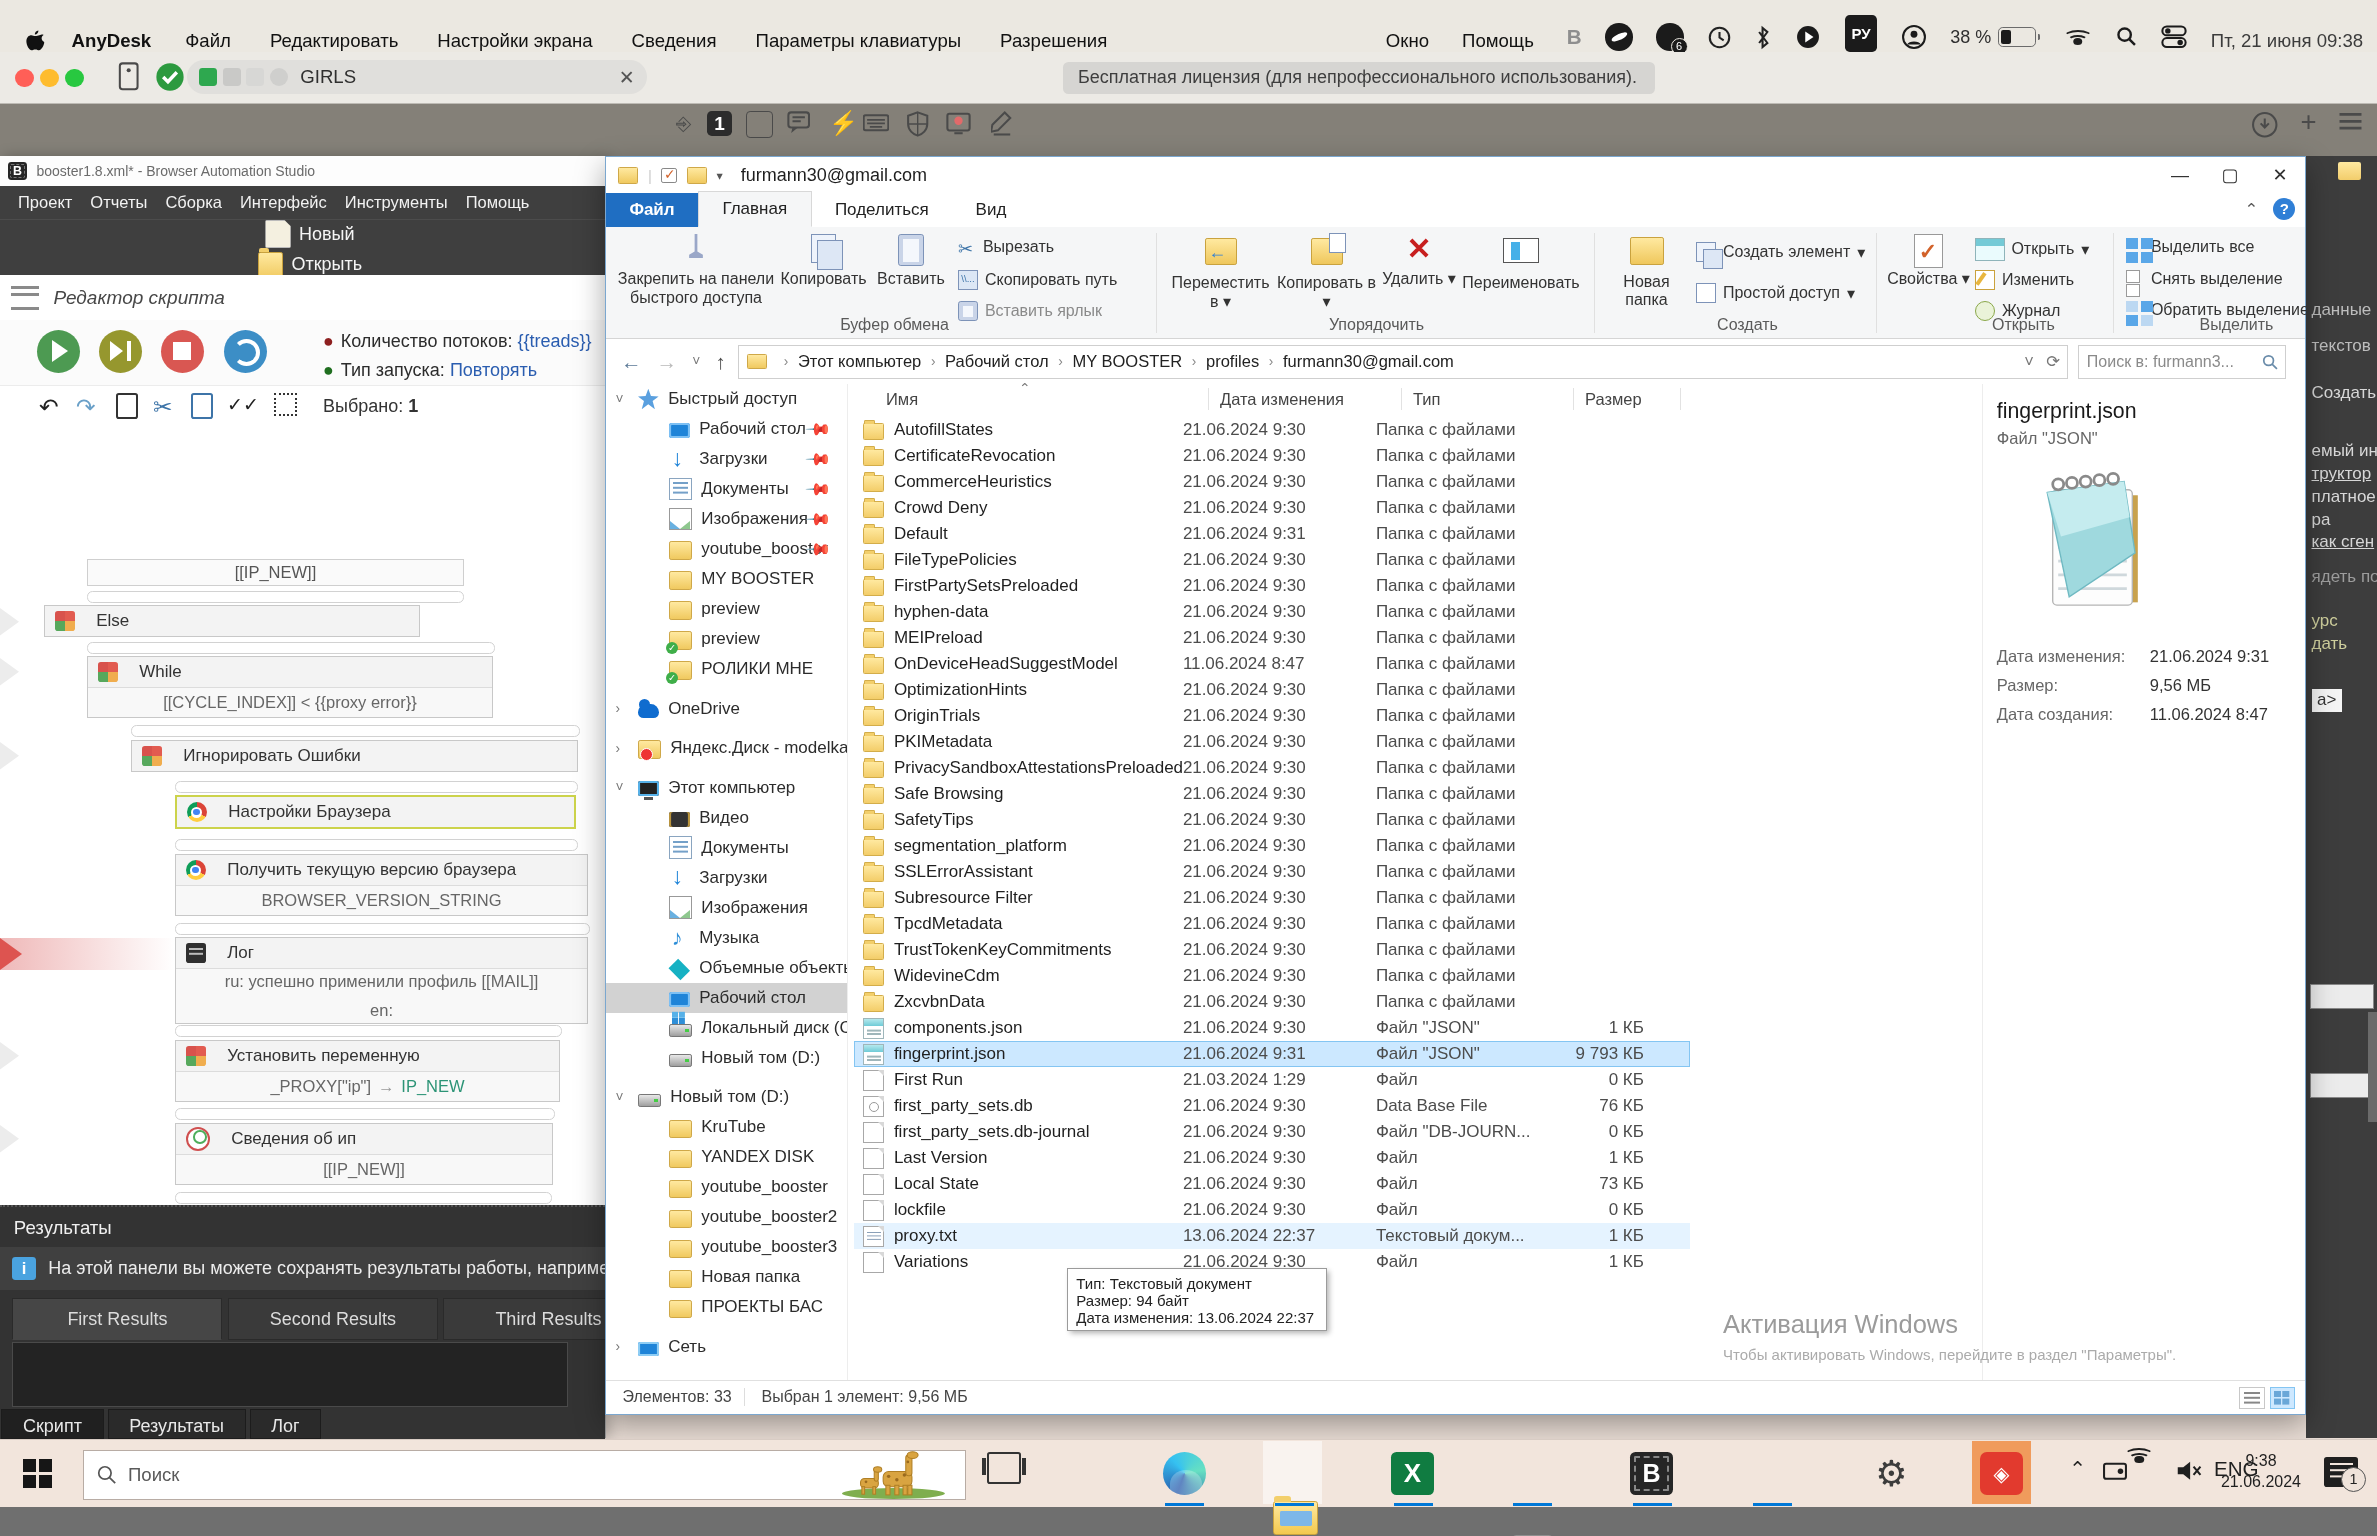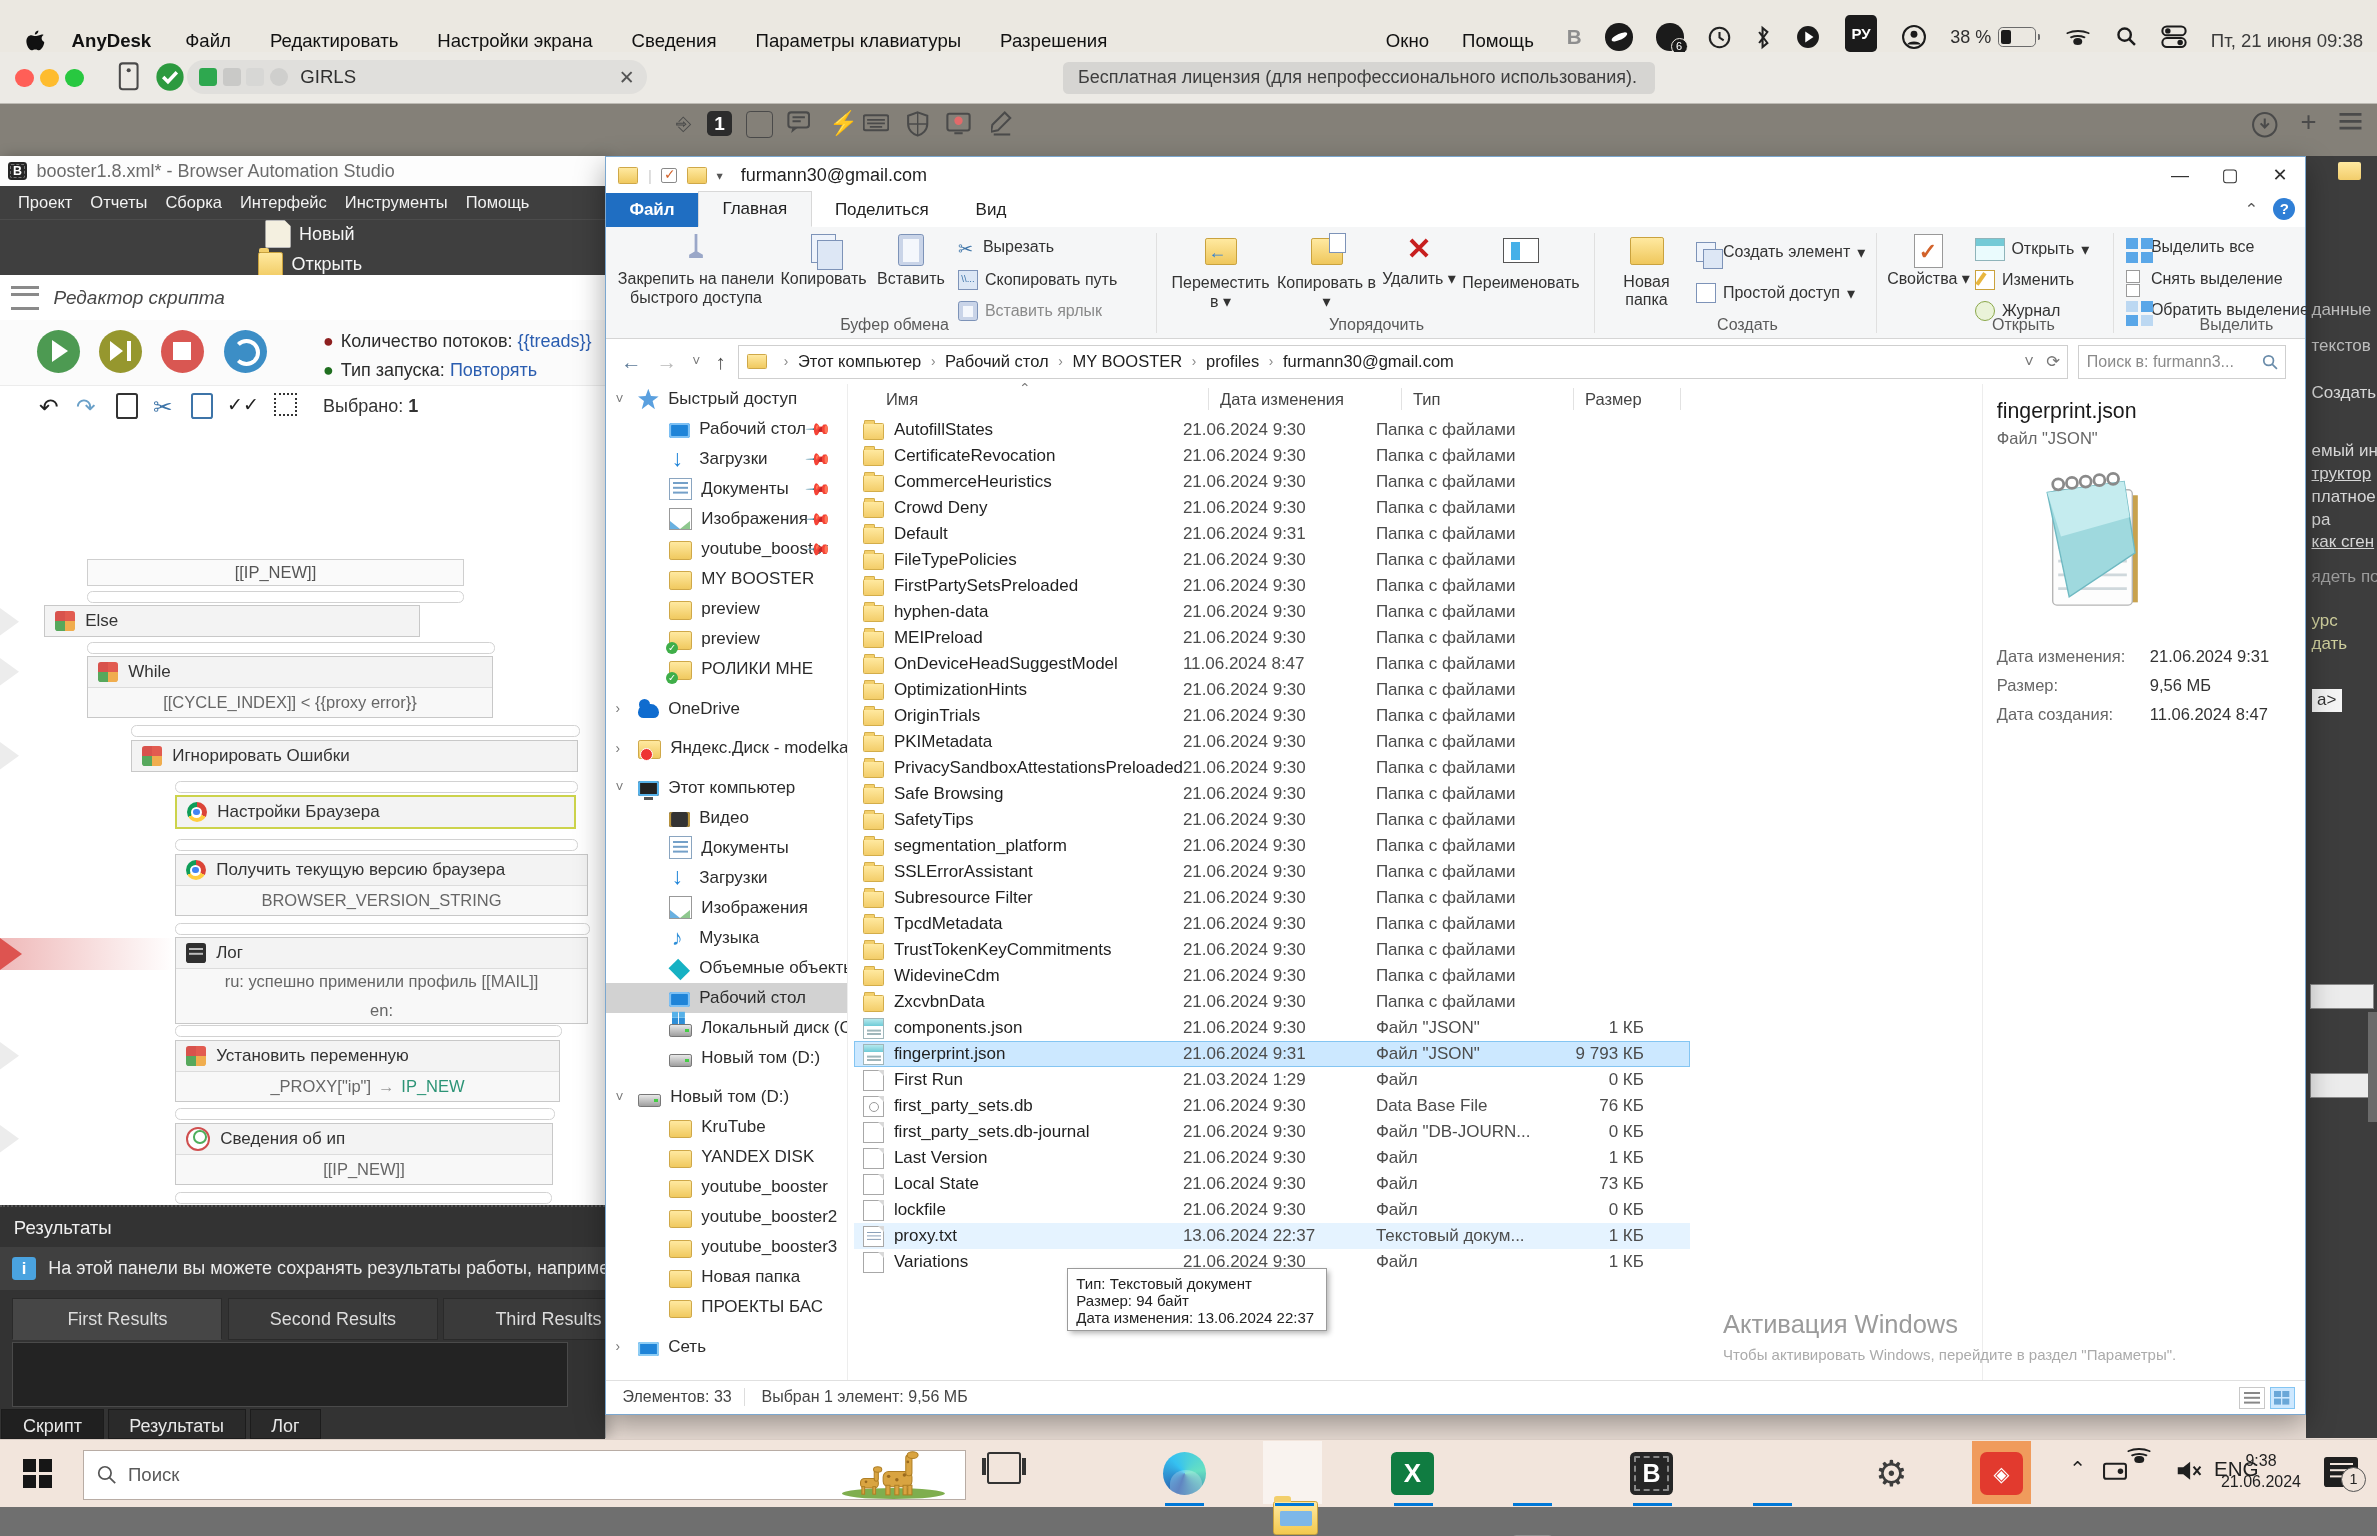--- a/index.html
+++ b/index.html
@@ -59,21 +59,21 @@
   .rfrag:nth-of-type(11){top:478px;color:#cfcf9d;}
   .rfrag:nth-of-type(12){top:533px;background:#f5f5f5;color:#333;padding:1.4px 5.5px;}
   #rightapp .wbox{position:absolute;left:4.1px;width:62px;height:23.4px;background:#ececec;border:0.7px solid #888;}
   #rightapp .scroll{position:absolute;right:1.4px;top:856px;width:8.3px;height:110px;background:#6b6b6b;}
   #rightapp .minifolder{position:absolute;left:32px;top:5.5px;width:23.4px;height:18px;background:linear-gradient(#ffe9a0,#f2cd6b);border-radius:2.1px;}
 
   
   #bas{position:absolute;left:0;top:156px;width:605px;height:1282px;background:#fff;z-index:2;border-right:0.7px solid #9a9a9a;box-shadow:4.1px 0 12.4px rgba(0,0,0,.25);}
   #bas-title{position:absolute;left:0;top:0;width:100%;height:30px;background:#fdfdfd;display:flex;align-items:center;border-bottom:0.7px solid #e2e2e2;}
   #bas-title .bico{width:18.6px;height:18.6px;background:#262626;border-radius:3.4px;color:#fff;font-size:12.4px;font-weight:bold;display:flex;align-items:center;justify-content:center;margin:0 9.6px 0 8.3px;outline:1.4px dashed #777;outline-offset:-3.4px;}
-  #bas-title .ttxt{color:#6b6b6b;font-size:18px;}
+  #bas-title .ttxt{color:#6b6b6b;font-size:14px;}
   #bas-menus{position:absolute;left:0;top:30px;width:100%;height:33px;background:#3f3f3f;display:flex;align-items:center;}
   #bas-menus .bm{color:#f2f2f2;font-size:16.5px;margin-left:18px;}
   #bas-tools{position:absolute;left:0;top:63px;width:100%;height:56px;background:#3f3f3f;display:flex;align-items:center;border-top:0.7px solid #4c4c4c;overflow:hidden;flex-direction:column;}
   .btool{display:flex;align-items:center;color:#f5f5f5;font-size:18px;margin-left:15px;white-space:nowrap;}
   .btool .ic{width:23.4px;height:26px;margin-right:8.3px;flex:none;}
   .ic-doc{background:#f4f0e0;border:0.7px solid #bbb;border-radius:1.4px;clip-path:polygon(0 0,75% 0,100% 22%,100% 100%,0 100%);}
   .ic-folder{background:linear-gradient(#ffe9a0,#f0c95f);border:0.7px solid #c9a23e;border-radius:2.1px;height:19px;margin-top:4.1px;position:relative;}
   .ic-folder::before{content:"";position:absolute;left:0;top:-4.8px;width:10.3px;height:4.1px;background:#f3cf6b;border-radius:2.1px 2.1px 0 0;}
   .ic-save{background:#d23a32;border-radius:2.8px;position:relative;}
   .ic-save::before{content:"";position:absolute;left:4.8px;top:2.1px;right:4.8px;height:8.3px;background:#f5f5f5;}
@@ -107,21 +107,21 @@
   .erow-ic{position:absolute;top:6.9px;font-size:23.4px;color:#222;}
   #bas-selected{position:absolute;left:323px;top:9.6px;font-size:18px;color:#333;}
   #bas-canvas{position:absolute;left:0;top:272px;width:100%;height:777px;background:#fff;overflow:hidden;}
   .lchev{position:absolute;left:0;width:19px;height:27.5px;background:#ececec;clip-path:polygon(0 0,100% 50%,0 100%);}
   .lchev.red{background:#dd5450;width:22px;height:32px;}
   .pinkband{position:absolute;left:0;width:175px;height:32px;background:linear-gradient(90deg,#efb9b9,rgba(248,227,227,0));}
   .vbox{position:absolute;height:25px;background:#fafafa;border:0.7px solid #cfcfcf;display:flex;align-items:center;justify-content:center;font-size:16.5px;color:#555;}
   .conn{position:absolute;height:9.6px;background:#fff;border:0.7px solid #d2d2d2;border-radius:5.5px;}
   .blk{position:absolute;background:#f3f3f3;border:0.7px solid #c8c8c8;box-sizing:border-box;}
   .blk.sel{border:2.1px solid #ccd34b;}
-  .bhead{height:30px;display:flex;align-items:center;gap:10px;padding:0 9.6px;font-size:17px;color:#333;}
+  .bhead{height:30px;display:flex;align-items:center;gap:21px;padding:0 9.6px;font-size:17px;color:#333;}
   .bval{border-top:0.7px solid #dcdcdc;background:#f8f8f8;min-height:26px;display:flex;align-items:center;justify-content:center;font-size:16.5px;color:#666;gap:6.9px;padding:1.4px 5.5px;text-align:center;}
   .bval .grn{color:#2c9476;}
   .bval.two{flex-direction:column;line-height:22px;min-height:45px;}
   .bicon{width:20.6px;height:20.6px;flex:none;border-radius:2.8px;}
   .bi-puzzle{background:conic-gradient(#e25b50 0 25%,#f0ad4e 25% 50%,#57a85c 50% 75%,#d8524c 75%);}
   .bi-chrome{border-radius:50%;background:conic-gradient(#db4437 0 120deg,#ffcd40 120deg 240deg,#0f9d58 240deg 360deg);position:relative;}
   .bi-chrome::before{content:"";position:absolute;left:4.8px;top:4.8px;width:11px;height:11px;background:#fff;border-radius:50%;}
   .bi-chrome::after{content:"";position:absolute;left:6.9px;top:6.9px;width:6.9px;height:6.9px;background:#4285f4;border-radius:50%;}
   .bi-log{background:#2f2f2f;position:relative;}
   .bi-log::before{content:"";position:absolute;left:3.4px;top:5.5px;width:13.8px;height:2.1px;background:#bbb;box-shadow:0 4.8px 0 #bbb;}

